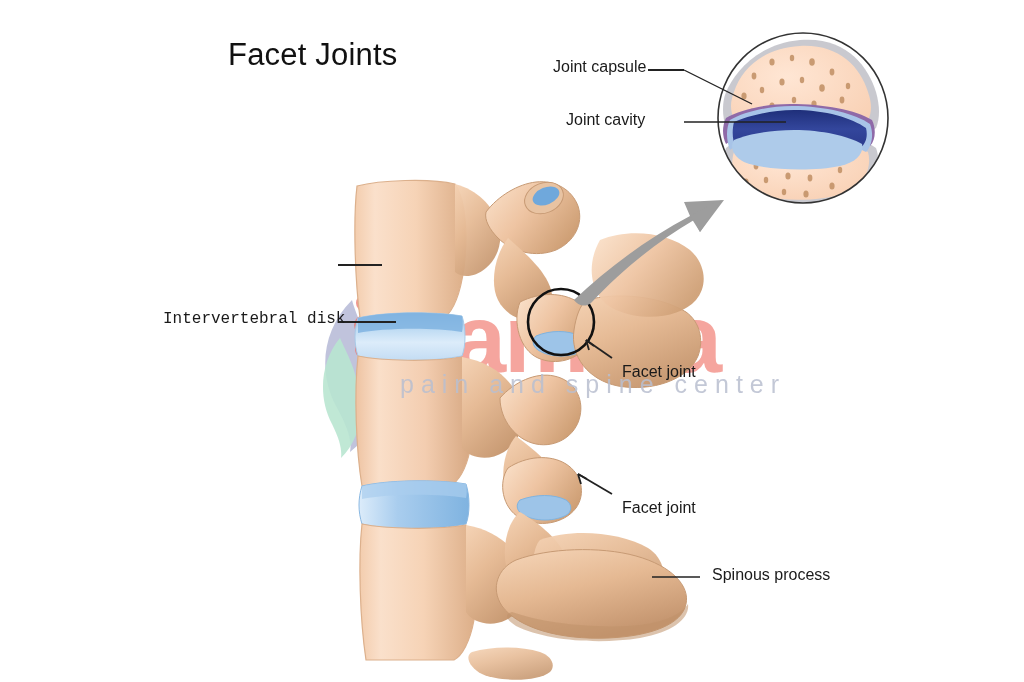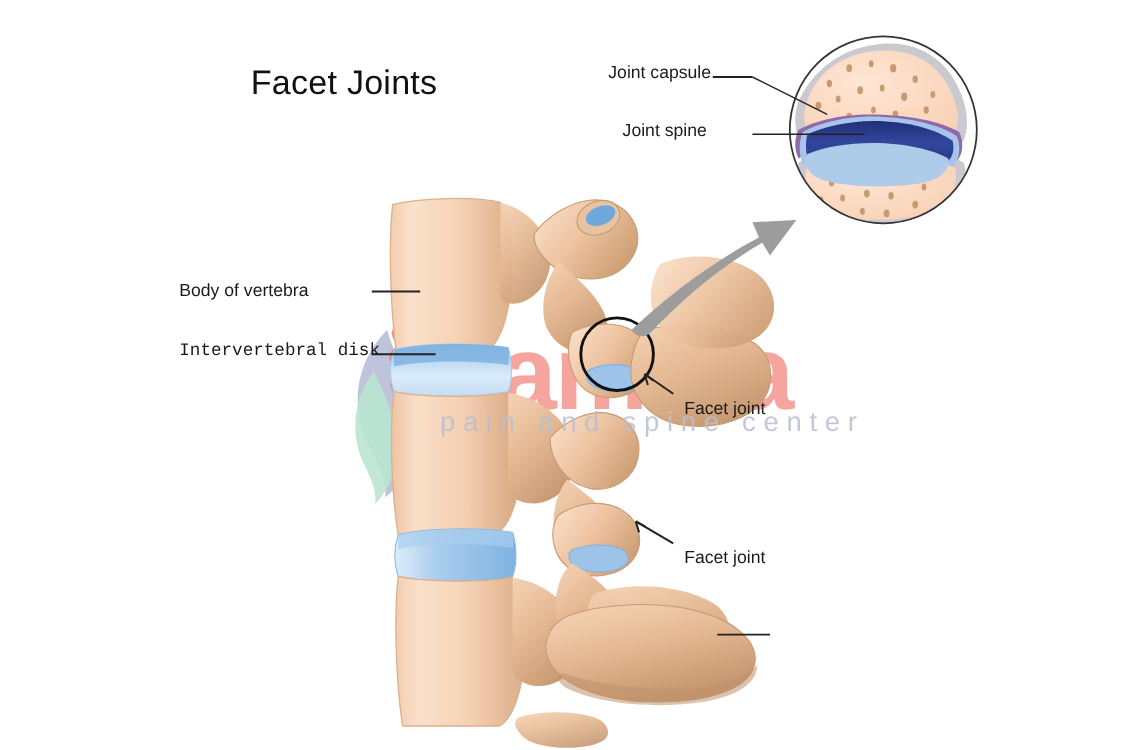--- a/index.html
+++ b/index.html
@@ -3,21 +3,21 @@
 <meta charset="utf-8">
 <style>
   html,body{margin:0;padding:0;background:#fff;}
   body{width:1024px;height:682px;overflow:hidden;
        font-family:"Liberation Sans","DejaVu Sans",sans-serif;}
   #stage{position:relative;width:1024px;height:682px;background:#ffffff;}
   #art{position:absolute;left:0;top:0;width:1024px;height:682px;}
   .lbl{position:absolute;color:#1a1a1a;font-size:16px;line-height:1.1;
        white-space:nowrap;font-family:"Liberation Sans","DejaVu Sans",sans-serif;}
   #title{position:absolute;left:228px;top:37px;font-size:31px;color:#111;
-         letter-spacing:.2px;margin-top:20px;}
+         letter-spacing:.2px;}
   #l-capsule{left:553px;top:58px;}
   #l-cavity{left:566px;top:111px;}
   #l-body{left:163px;top:256px;}
   #l-disk{left:163px;top:311px;font-family:Liberation Mono, monospace;}
   #l-facet1{left:622px;top:363px;}
   #l-facet2{left:622px;top:499px;}
   #l-spinous{left:712px;top:566px;}
   .wm-sub{position:absolute;left:400px;top:370px;font-size:25px;
           letter-spacing:7px;color:#b9bfd0;opacity:.85;}
 </style>
@@ -258,19 +258,19 @@
       <path d="M578 474 L 587 479 M578 474 L 581 484" stroke-width="1.8"></path>
       <line x1="700" y1="577" x2="652" y2="577" stroke-width="1.6"></line>
     </g>
   </svg>
 
   <div class="wm-sub">pain and spine center</div>
 
   <div id="title">Facet Joints</div>
 
   <div class="lbl" id="l-capsule">Joint capsule</div>
-  <div class="lbl" id="l-cavity">Joint spine</div>
-  <div class="lbl" id="l-body">Body of vertebra</div>
+  <div class="lbl" id="l-cavity">Joint cavity</div>
   <div class="lbl" id="l-disk">Intervertebral disk</div>
   <div class="lbl" id="l-facet1">Facet joint</div>
   <div class="lbl" id="l-facet2">Facet joint</div>
+  <div class="lbl" id="l-spinous">Spinous process</div>
 
 </div>
 
 </body></html>

